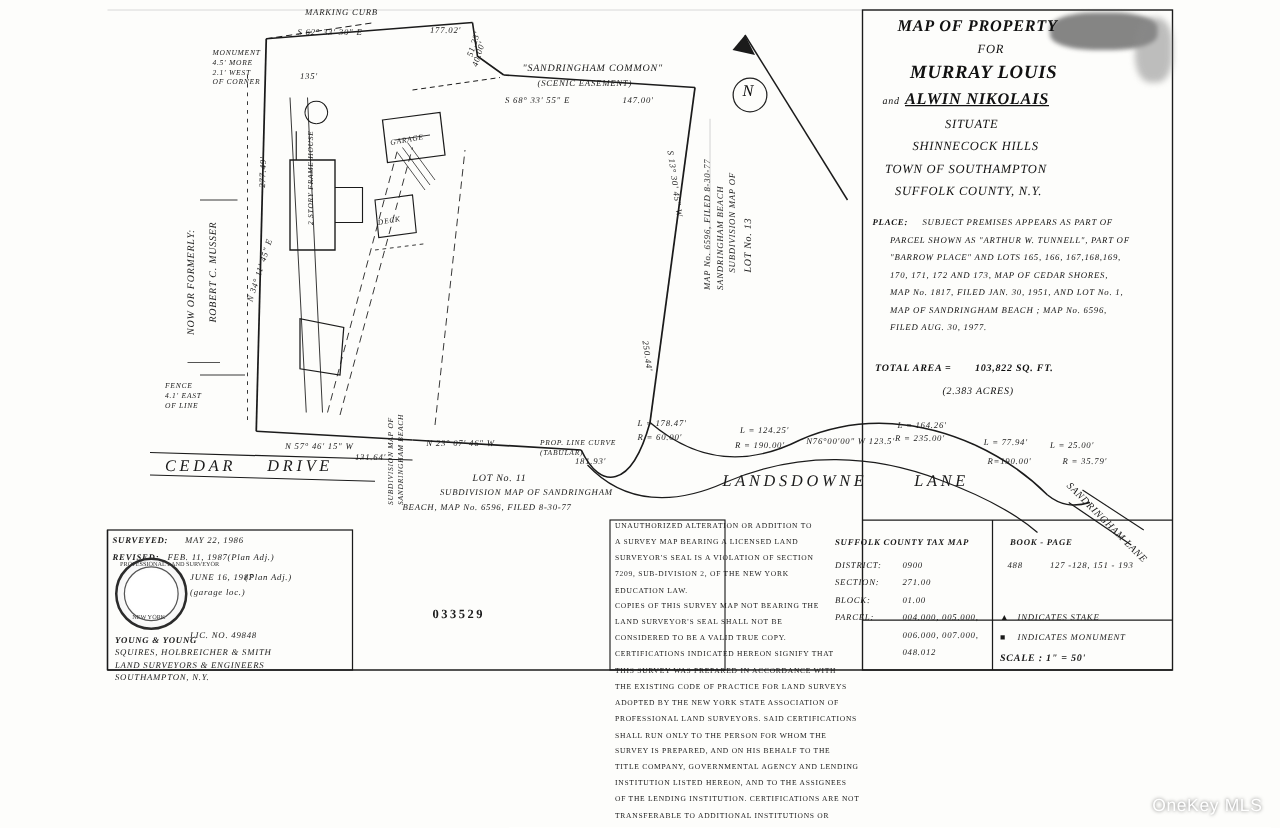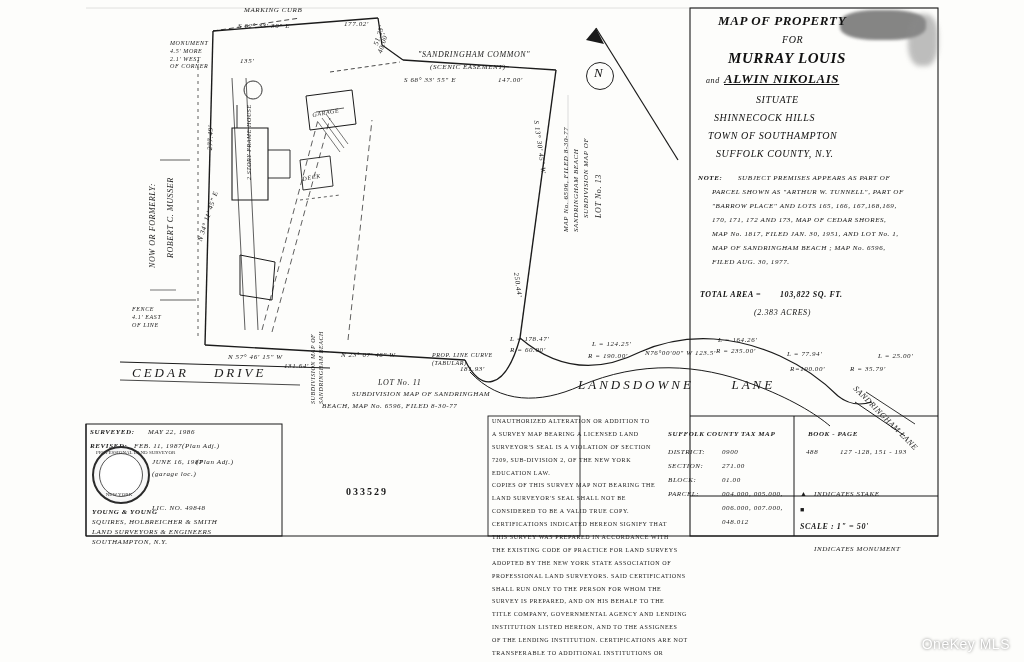--- a/index.html
+++ b/index.html
@@ -220,25 +220,25 @@
   <div class="north-circle"></div>
   <div class="north-n hand">N</div>
 
   <div id="title-block">
     <div class="t hand lg b" style="left:28px; top:6px;">MAP OF PROPERTY</div>
     <div class="t hand md" style="left:92px; top:26px;">FOR</div>
     <div class="t hand xl b" style="left:38px; top:42px;">MURRAY LOUIS</div>
     <div class="t hand sm" style="left:16px; top:68px;">and</div>
     <div class="t hand lg b" style="left:34px; top:64px;text-decoration:underline;">ALWIN NIKOLAIS</div>
     <div class="t hand md" style="left:66px; top:86px;">SITUATE</div>
-    <div class="t hand md" style="left:24px; top:104px;">SHINNECOCK HILLS</div>
+    <div class="t hand md" style="left:40px; top:104px;">SHINNECOCK HILLS</div>
     <div class="t hand md" style="left:18px; top:122px;">TOWN OF SOUTHAMPTON</div>
     <div class="t hand md" style="left:26px; top:140px;">SUFFOLK COUNTY, N.Y.</div>
 
-    <div class="t hand xs b" style="left:8px; top:166px;">NOTE:</div>
+    <div class="t hand xs b" style="left:8px; top:166px;">PLACE:</div>
     <div class="t hand xs" style="left:48px; top:166px;">SUBJECT PREMISES APPEARS AS PART OF</div>
     <div class="t hand xs" style="left:22px; top:180px;">PARCEL SHOWN AS "ARTHUR W. TUNNELL", PART OF</div>
     <div class="t hand xs" style="left:22px; top:194px;">"BARROW PLACE" AND LOTS 165, 166, 167,168,169,</div>
     <div class="t hand xs" style="left:22px; top:208px;">170, 171, 172 AND 173, MAP OF CEDAR SHORES,</div>
     <div class="t hand xs" style="left:22px; top:222px;">MAP No. 1817, FILED JAN. 30, 1951, AND LOT No. 1,</div>
     <div class="t hand xs" style="left:22px; top:236px;">MAP OF SANDRINGHAM BEACH ; MAP No. 6596,</div>
     <div class="t hand xs" style="left:22px; top:250px;">FILED AUG. 30, 1977.</div>
 
     <div class="t hand sm b" style="left:10px; top:282px;">TOTAL AREA =</div>
     <div class="t hand sm b" style="left:90px; top:282px;">103,822 SQ. FT.</div>
@@ -260,21 +260,21 @@
 
     <div class="t hand xs b" style="left:808px; top:430px;">BOOK - PAGE</div>
     <div class="t hand xs" style="left:806px; top:448px;">488</div>
     <div class="t hand xs" style="left:840px; top:448px;">127 -128, 151 - 193</div>
   </div>
 
   <div>
     <div class="t xs" style="left:800px; top:490px;">▲</div>
     <div class="t hand xs" style="left:814px; top:490px;">INDICATES STAKE</div>
     <div class="t xs" style="left:800px; top:506px;">■</div>
-    <div class="t hand xs" style="left:814px; top:506px;margin-top:39px;">INDICATES MONUMENT</div>
+    <div class="t hand xs" style="left:814px; top:506px;">INDICATES MONUMENT</div>
     <div class="t hand sm b" style="left:800px; top:522px;">SCALE : 1" = 50'</div>
   </div>
 
   <div style="position:absolute; left:490px; top:418px; width:90px;">
     <div class="t tiny" style="position:relative; left:2px; top:0;">UNAUTHORIZED ALTERATION OR ADDITION TO</div>
     <div class="t tiny" style="position:relative; left:2px; top:6px;">A SURVEY MAP BEARING A LICENSED LAND</div>
     <div class="t tiny" style="position:relative; left:2px; top:12px;">SURVEYOR'S SEAL IS A VIOLATION OF SECTION</div>
     <div class="t tiny" style="position:relative; left:2px; top:18px;">7209, SUB-DIVISION 2, OF THE NEW YORK</div>
     <div class="t tiny" style="position:relative; left:2px; top:24px;">EDUCATION LAW.</div>
     <div class="t tiny" style="position:relative; left:2px; top:30px;">COPIES OF THIS SURVEY MAP NOT BEARING THE</div>
@@ -376,21 +376,21 @@
       <div class="t hand xs" style="left: 460px; top: 365px;">181.93'</div>
       <div class="t hand xs" style="left: 510px; top: 335px;">L = 178.47'</div>
       <div class="t hand xs" style="left: 510px; top: 346px;">R = 60.00'</div>
       <div class="t hand xs" style="left: 592px; top: 340px;">L = 124.25'</div>
       <div class="t hand xs" style="left: 588px; top: 352px;">R = 190.00'</div>
       <div class="t hand xs" style="left: 645px; top: 349px;">N76°00'00" W 123.5'</div>
       <div class="t hand xs" style="left: 718px; top: 336px;">L = 164.26'</div>
       <div class="t hand xs" style="left: 716px; top: 347px;">R = 235.00'</div>
       <div class="t hand xs" style="left: 787px; top: 350px;">L = 77.94'</div>
       <div class="t hand xs" style="left: 790px; top: 365px;">R=190.00'</div>
-      <div class="t hand xs" style="left: 878px; top: 352px;">L = 25.00'</div>
+      <div class="t hand xs" style="left: 840px; top: 352px;">L = 25.00'</div>
       <div class="t hand xs" style="left: 850px; top: 365px;">R = 35.79'</div>
       <div class="t hand xs" style="left: 372px; top: 44px; transform-origin: 0px 0px; transform: rotate(-72deg);">51.23'</div>
       <div class="t hand xs" style="left: 376px; top: 52px; transform-origin: 0px 0px; transform: rotate(-72deg);">40.00'</div>
     </div>
 
   <div id="watermark-bar"></div>
   <div id="watermark">OneKey MLS</div>
 
 </div>
 

